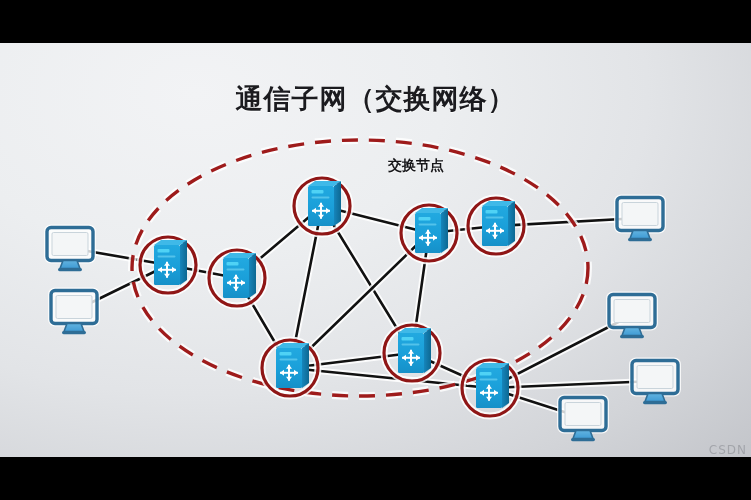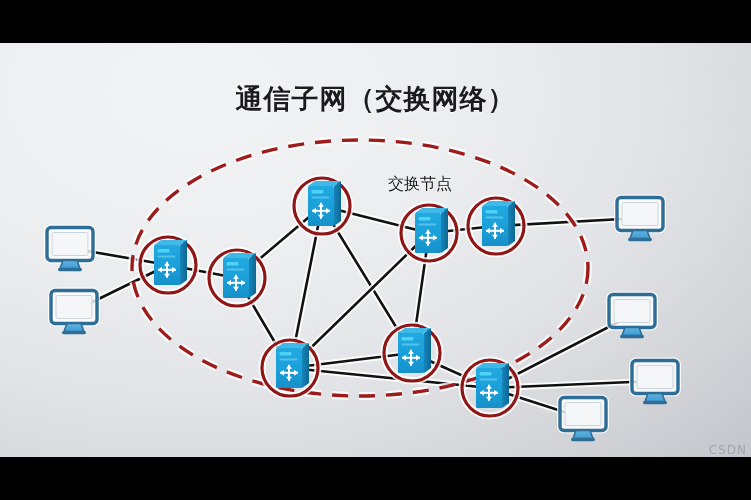--- a/index.html
+++ b/index.html
@@ -59,23 +59,23 @@
     left: 0;
     top: 0;
     width: 751px;
     height: 414px;
     z-index: 10;
   }
 
   #node-label {
     position: absolute;
     left: 388px;
-    top: 131px;
-    font-size: 16px;
-    font-weight: 400;
+    top: 114px;
+    font-size: 14px;
+    font-weight: 700;
     color: #161619;
     text-shadow: 0 1px 1px rgba(255,255,255,0.9);
     white-space: nowrap;
     z-index: 25;
   }
 
   #watermark {
     position: absolute;
     right: 4px;
     top: 400px;

